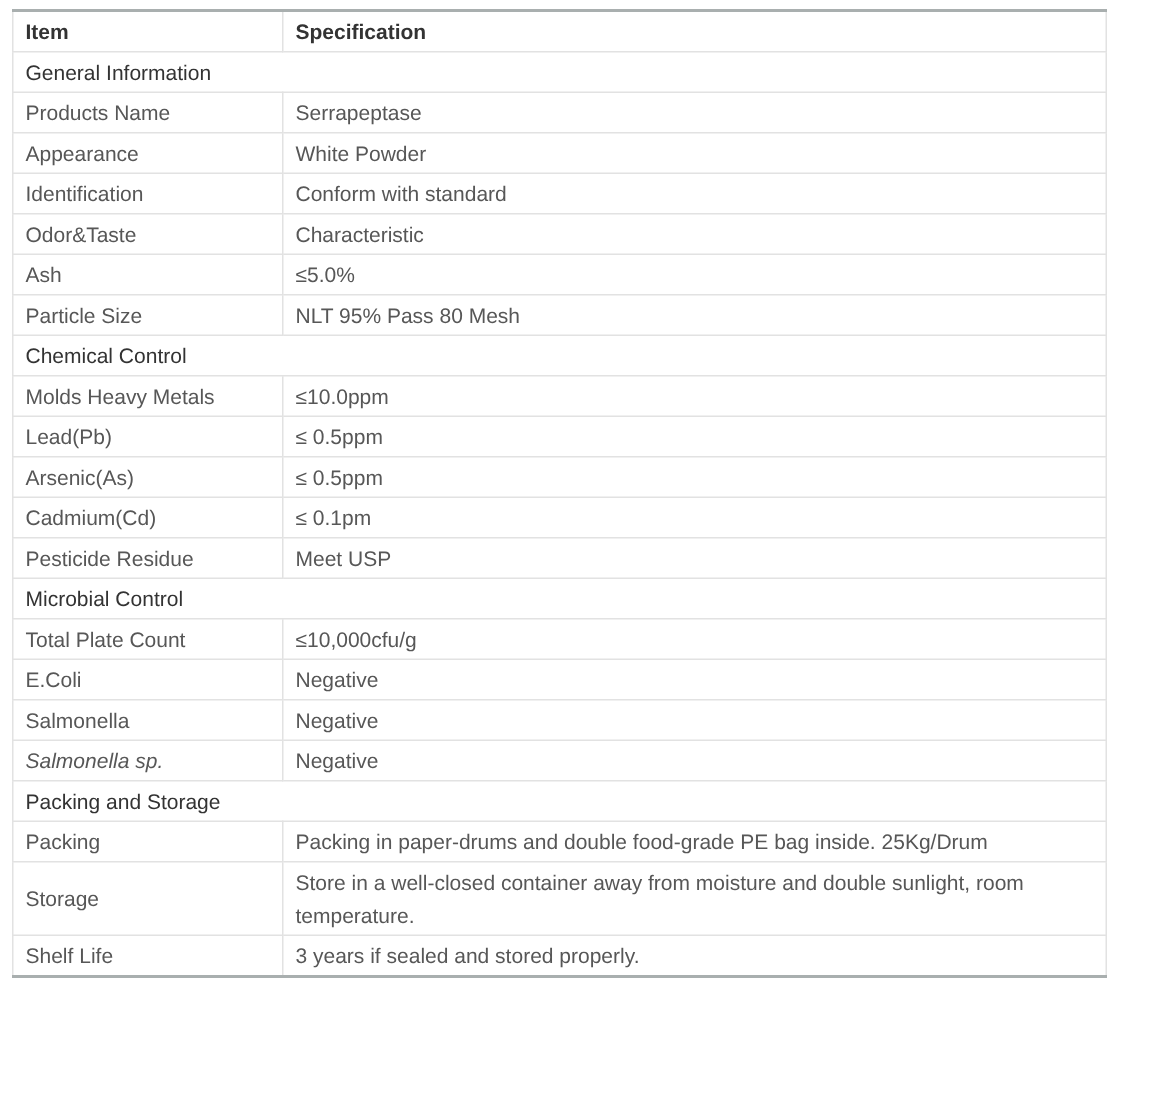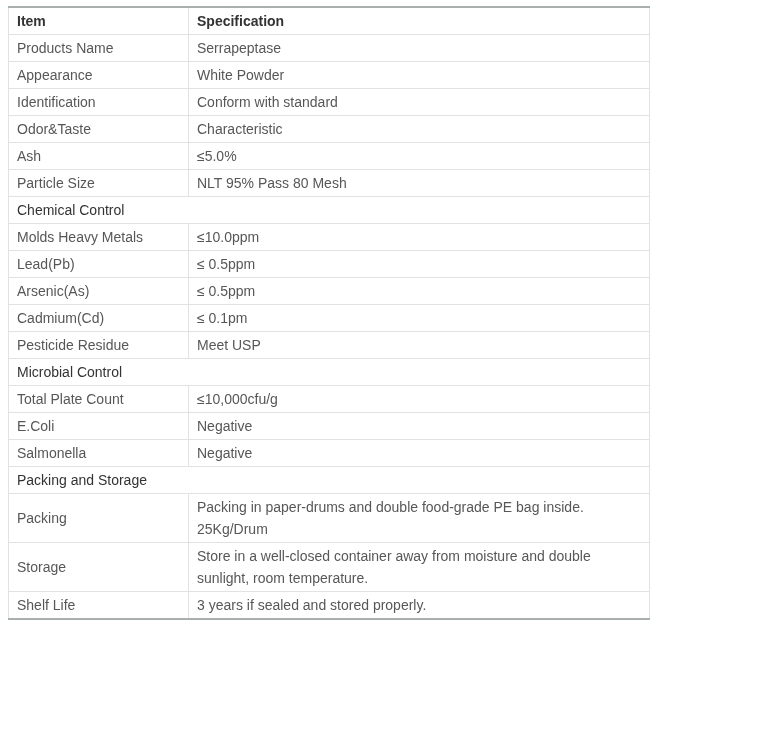--- a/index.html
+++ b/index.html
@@ -11,21 +11,21 @@
   }
   *{box-sizing:border-box;}
   html,body{margin:0;padding:0;background:#ffffff;}
   body{
     width:777px;height:742px;overflow:hidden;
     font-family:"Liberation Sans","DejaVu Sans",sans-serif;
     font-size:14px;color:var(--text-secondary);
   }
   .page{padding:6px 16px 0 8px;}
   table.spec{
-    width:642px;
+    width:730px;
     border-collapse:collapse;
     table-layout:fixed;
     border-top:2px solid var(--border-outer);
     border-bottom:2px solid var(--border-outer);
     border-left:1px solid var(--border-side);
     border-right:1px solid var(--border-side);
   }
   table.spec th, table.spec td{
     border:1px solid var(--border-inner);
     padding:2px 8px;
@@ -52,20 +52,23 @@
 <div class="page">
   <table class="spec">
     <colgroup>
       <col class="item-col">
       <col>
     </colgroup>
     <tbody>
         <tr>
           <th>Item</th>
           <th>Specification</th>
+        </tr>
+        <tr>
+          <td colspan="2" class="section-cell">General Information</td>
         </tr>
         <tr>
           <td>Products Name</td>
           <td>Serrapeptase</td>
         </tr>
         <tr>
           <td>Appearance</td>
           <td>White Powder</td>
         </tr>
         <tr>
@@ -116,20 +119,24 @@
         </tr>
         <tr>
           <td>E.Coli</td>
           <td>Negative</td>
         </tr>
         <tr>
           <td>Salmonella</td>
           <td>Negative</td>
         </tr>
         <tr>
+          <td class="italic">Salmonella sp.</td>
+          <td>Negative</td>
+        </tr>
+        <tr>
           <td colspan="2" class="section-cell">Packing and Storage</td>
         </tr>
         <tr>
           <td>Packing</td>
           <td>Packing in paper-drums and double food-grade PE bag inside. 25Kg/Drum</td>
         </tr>
         <tr>
           <td>Storage</td>
           <td>Store in a well-closed container away from moisture and double sunlight, room temperature.</td>
         </tr>

